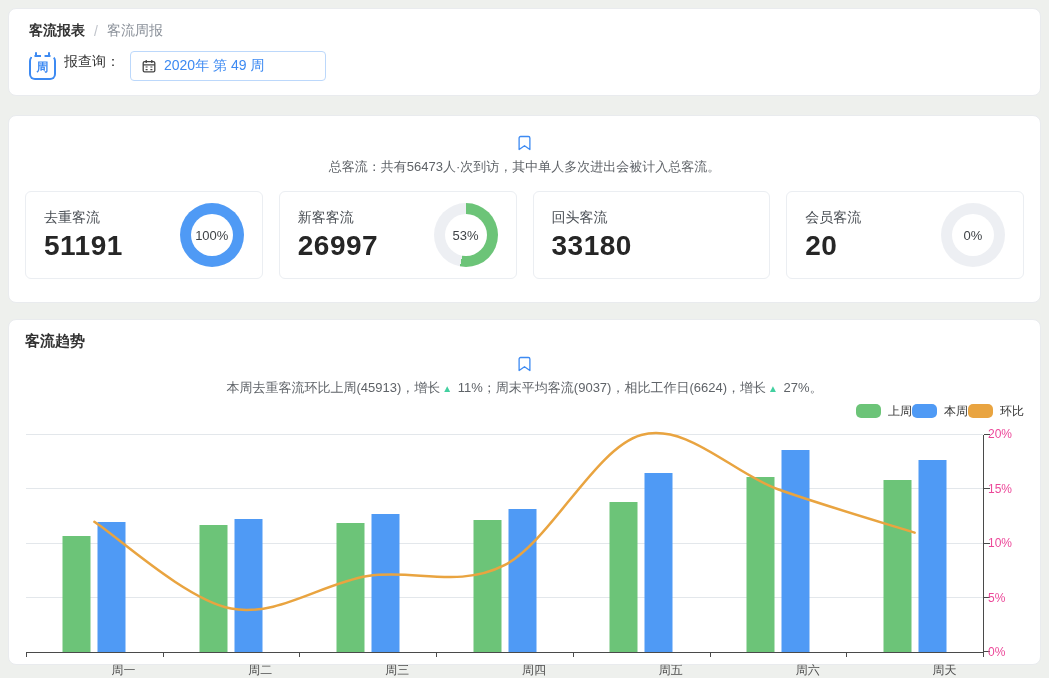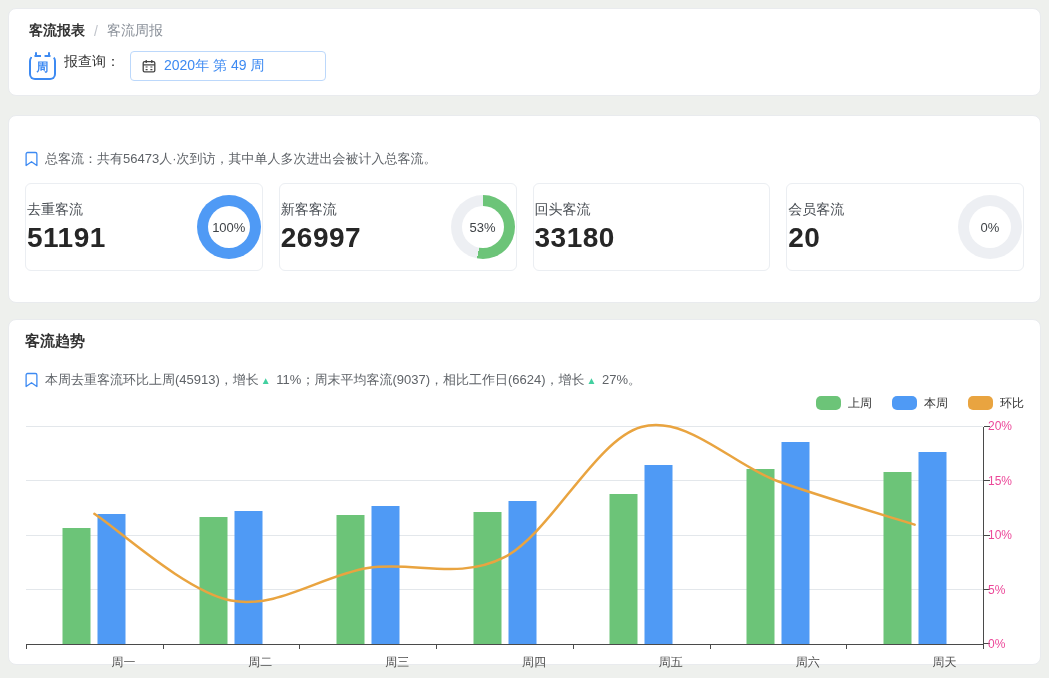--- a/index.html
+++ b/index.html
@@ -38,41 +38,41 @@
   .query-label { font-size:14px; color:#333; margin:0 10px 8px 8px; }
   .date-picker {
     width:196px; height:30px; border:1px solid #bcd8fb; border-radius:4px;
     background:#fff; display:flex; align-items:center; padding:0 11px; gap:8px;
     cursor:pointer;
   }
   .date-picker-value { font-size:14px; color:#3d8af2; }
 
   
   .section-title { font-size:15px; font-weight:bold; color:#333; }
-  .section-note { display:flex; align-items:center; gap:7px; margin-top:20px; font-size:13px; color:#5f6368; }
+  .section-note { display:flex; align-items:center; gap:7px; margin-top:5px; font-size:13px; color:#5f6368;flex-direction:column; }
   .up-tri { color:#42d0a0; font-size:10px; margin:0 2px; }
 
   
   .stats-row { display:flex; gap:16px; margin-top:15px; }
   .stat-card {
     flex:1; height:88px; border:1px solid #ebeef2; border-radius:6px;
     display:flex; align-items:center; justify-content:space-between;
-    padding:0 1px;
+    padding:0 18px;
   }
   .stat-label { font-size:14px; color:#4a4f55; }
   .stat-value { font-size:28px; font-weight:800; color:#262626; margin-top:3px; letter-spacing:.5px; }
   .donut { position:relative; width:64px; height:64px; border-radius:50%; }
   .donut-hole {
     position:absolute; inset:11px; background:#fff; border-radius:50%;
     display:flex; align-items:center; justify-content:center;
     font-size:13px; color:#3f4347;
   }
 
   
-  .legend-row { display:flex; justify-content:flex-end; align-items:center; gap:20px; margin-top:6px; height:16px; }
+  .legend-row { display:flex; justify-content:flex-end; align-items:center; margin-top:6px; height:16px; }
   .legend-item { display:flex; align-items:center; gap:7px; cursor:pointer; }
   .legend-swatch { width:25px; height:14px; border-radius:5px; }
   .legend-label { font-size:12px; color:#333; }
 
   
   .chart-wrap { position:relative; height:256px; margin-top:2px; }
   .plot-area {
     position:absolute; left:1px; right:40px; top:14px; bottom:24px;
     border-bottom:1px solid #4a4a4a; border-right:1px solid #4a4a4a;
   }

